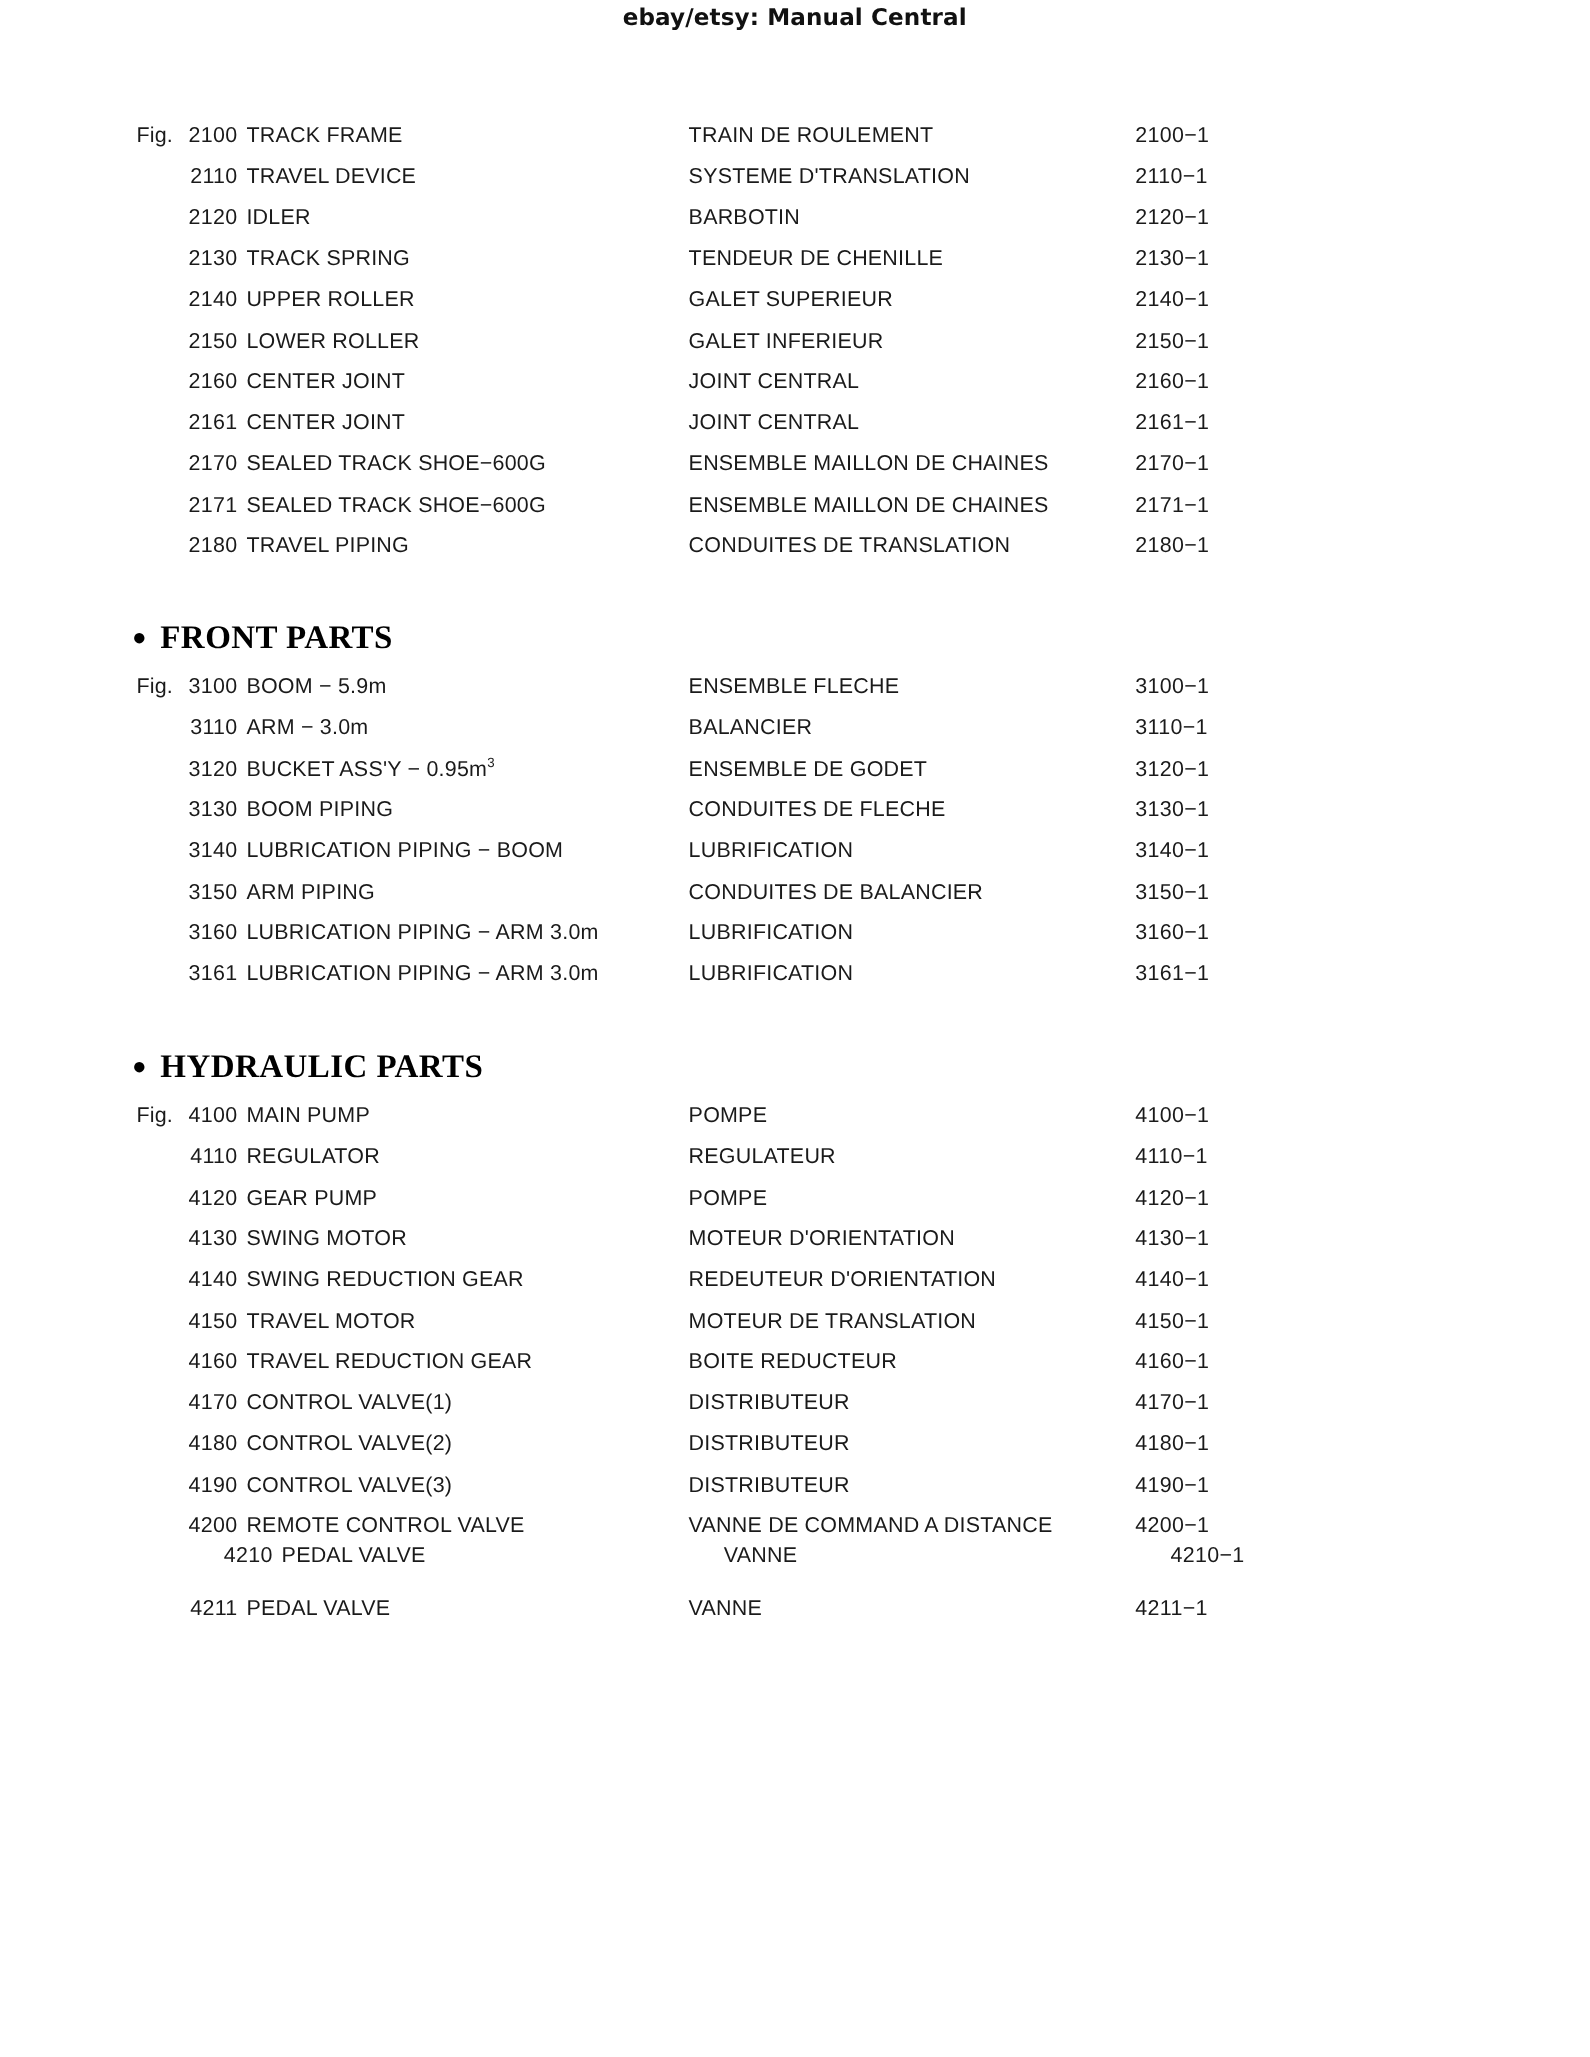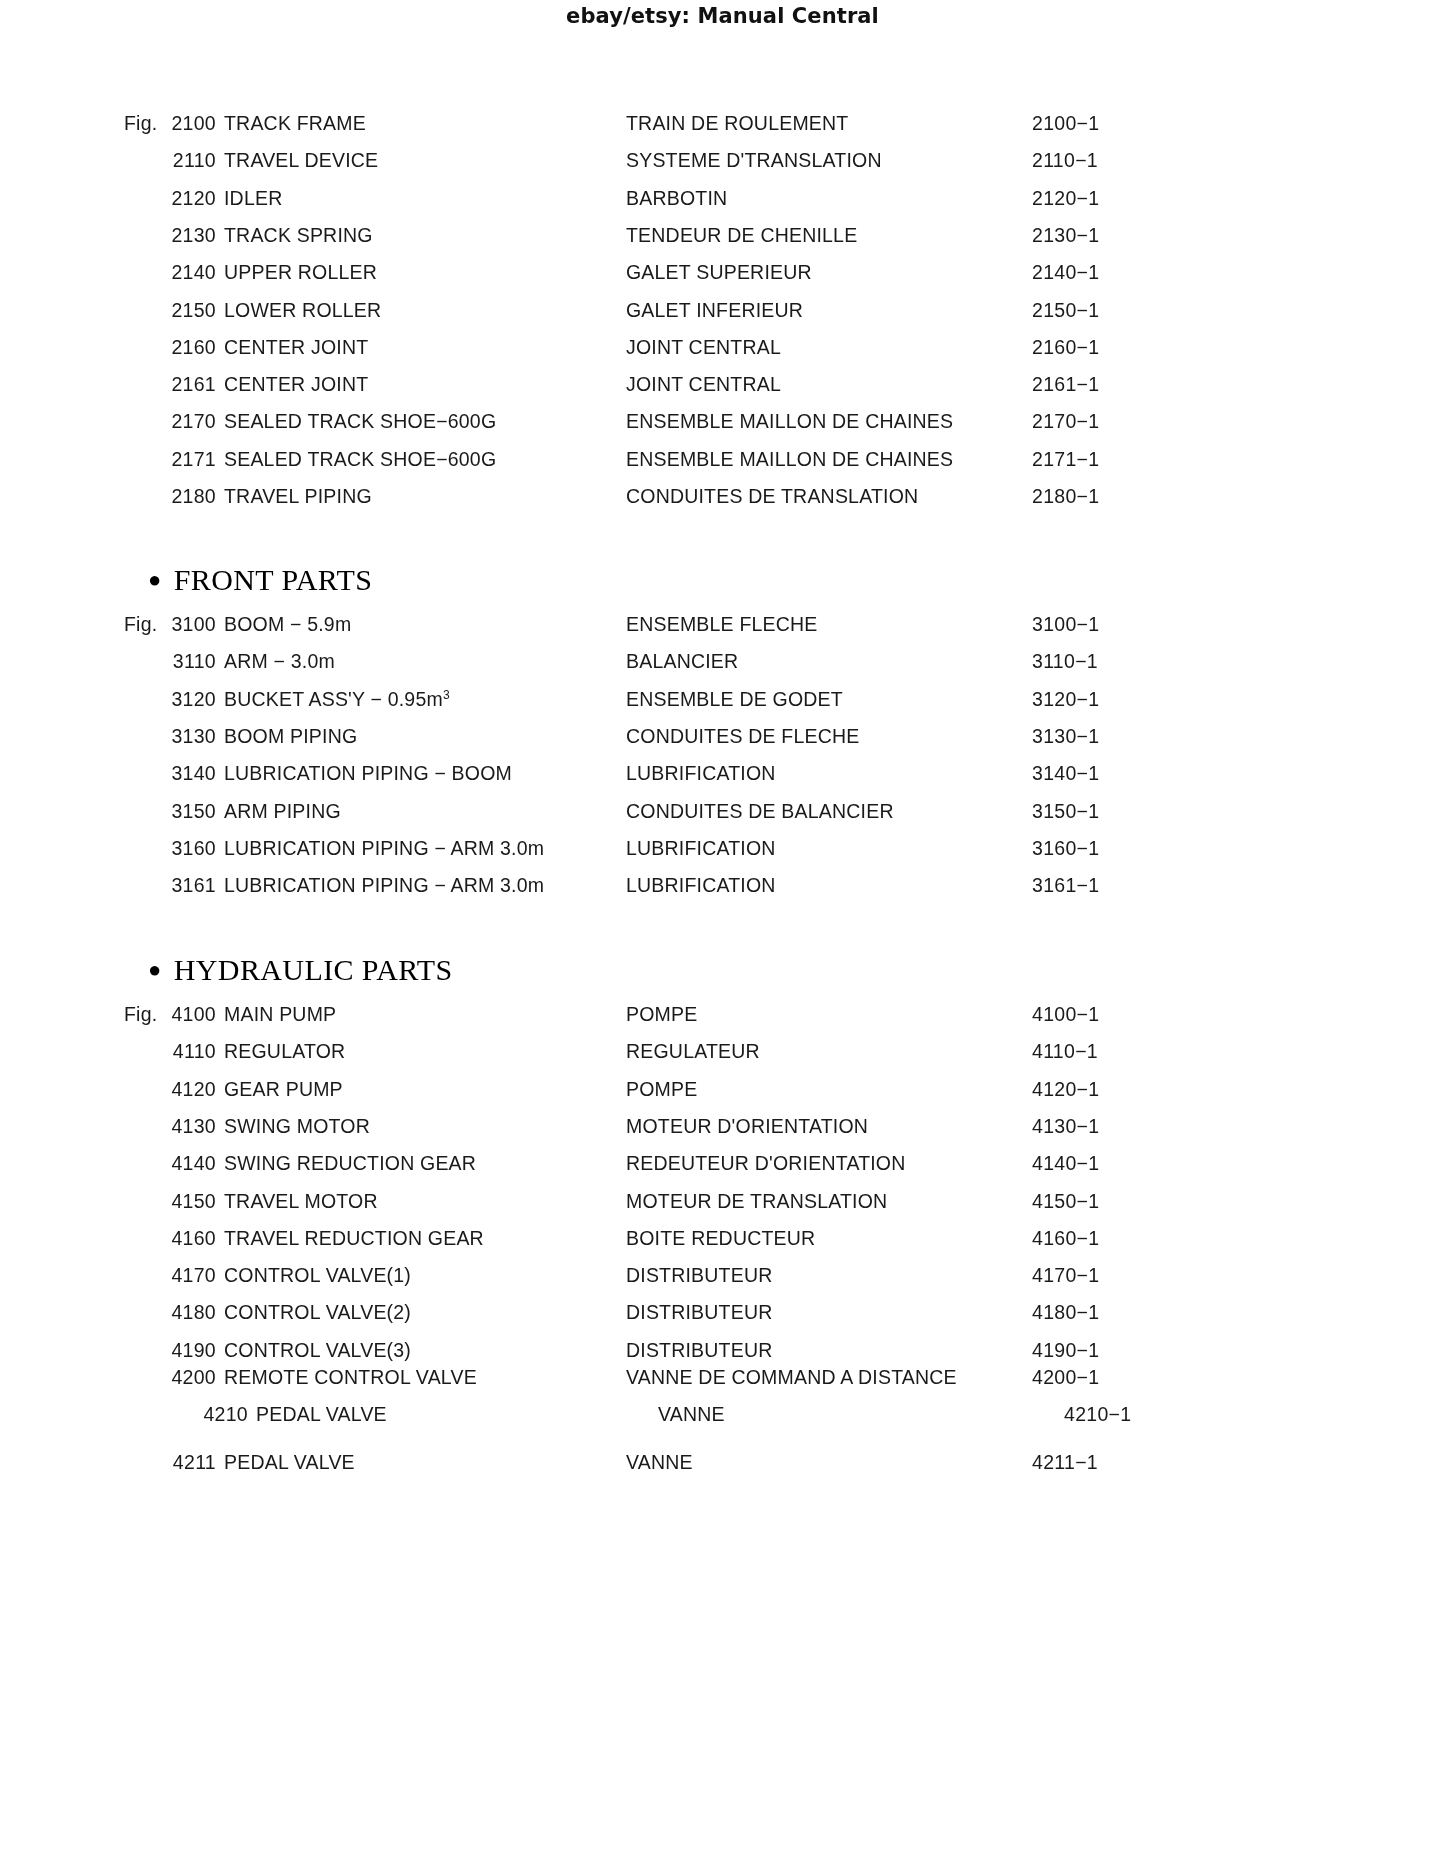--- a/index.html
+++ b/index.html
@@ -94,23 +94,23 @@
     width: 70px;
     text-align: left;
     font-size: 19.5px;
     letter-spacing: 0.3px;
     white-space: nowrap;
   }
 
   
   .section-heading {
     position: absolute;
-    left: 148px;
+    left: 120px;
     font-family: "Liberation Serif", serif;
-    font-weight: normal;
+    font-weight: bold;
     font-size: 30px;
     letter-spacing: 0.4px;
     color: #000000;
     white-space: nowrap;
   }
   .section-heading .bullet {
     display: inline-block;
     font-size: 22px;
     vertical-align: 3px;
     margin-right: 12px;
@@ -350,21 +350,21 @@
           <div class="c-fr">DISTRIBUTEUR</div>
           <div class="c-ref">4180−1</div>
         </div>
         <div class="row" style="top: 335.7px; position: absolute;">
           <div class="c-figlabel"></div>
           <div class="c-code">4190</div>
           <div class="c-en">CONTROL VALVE(3)</div>
           <div class="c-fr">DISTRIBUTEUR</div>
           <div class="c-ref">4190−1</div>
         </div>
-        <div class="row" style="top: 363px; position: absolute;">
+        <div class="row" style="top: 373px; position: absolute;">
           <div class="c-figlabel"></div>
           <div class="c-code">4200</div>
           <div class="c-en">REMOTE CONTROL VALVE</div>
           <div class="c-fr">VANNE DE COMMAND A DISTANCE</div>
           <div class="c-ref">4200−1</div>
         </div>
         <div class="row" style="top: 400px; position: absolute; margin-left: 32px;">
           <div class="c-figlabel"></div>
           <div class="c-code">4210</div>
           <div class="c-en">PEDAL VALVE</div>

